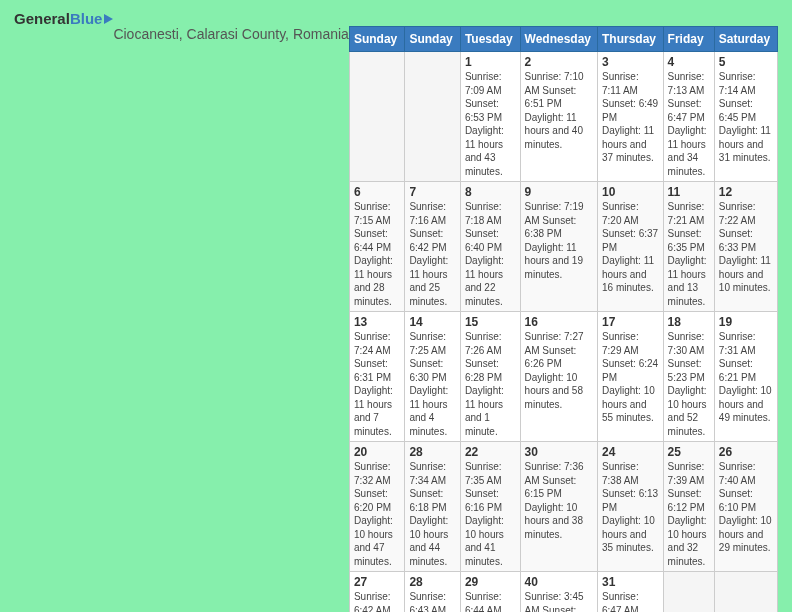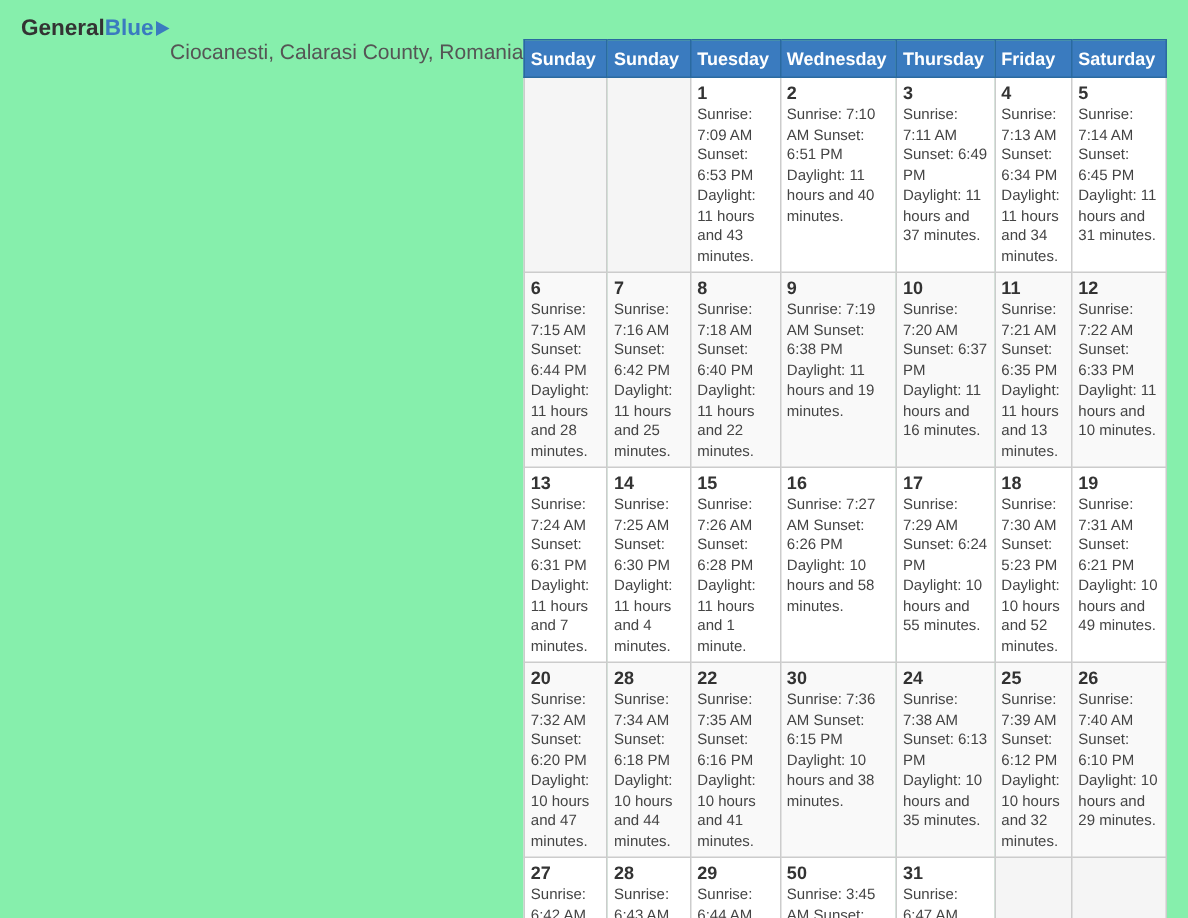--- a/index.html
+++ b/index.html
@@ -157,21 +157,21 @@
           </td>
           <td>
             <span class="day-number">3</span>
             <div class="day-info">Sunrise: 7:11 AM
 Sunset: 6:49 PM
 Daylight: 11 hours and 37 minutes.</div>
           </td>
           <td>
             <span class="day-number">4</span>
             <div class="day-info">Sunrise: 7:13 AM
-Sunset: 6:34 PM
+Sunset: 6:47 PM
 Daylight: 11 hours and 34 minutes.</div>
           </td>
           <td>
             <span class="day-number">5</span>
             <div class="day-info">Sunrise: 7:14 AM
 Sunset: 6:45 PM
 Daylight: 11 hours and 31 minutes.</div>
           </td>
         </tr>
         <tr>
@@ -319,21 +319,21 @@
 Sunset: 5:07 PM
 Daylight: 10 hours and 24 minutes.</div>
           </td>
           <td>
             <span class="day-number">29</span>
             <div class="day-info">Sunrise: 6:44 AM
 Sunset: 5:06 PM
 Daylight: 10 hours and 21 minutes.</div>
           </td>
           <td>
-            <span class="day-number">50</span>
+            <span class="day-number">40</span>
             <div class="day-info">Sunrise: 3:45 AM
 Sunset: 5:04 PM
 Daylight: 10 hours and 18 minutes.</div>
           </td>
           <td>
             <span class="day-number">31</span>
             <div class="day-info">Sunrise: 6:47 AM
 Sunset: 5:03 PM
 Daylight: 10 hours and 15 minutes.</div>
           </td>

